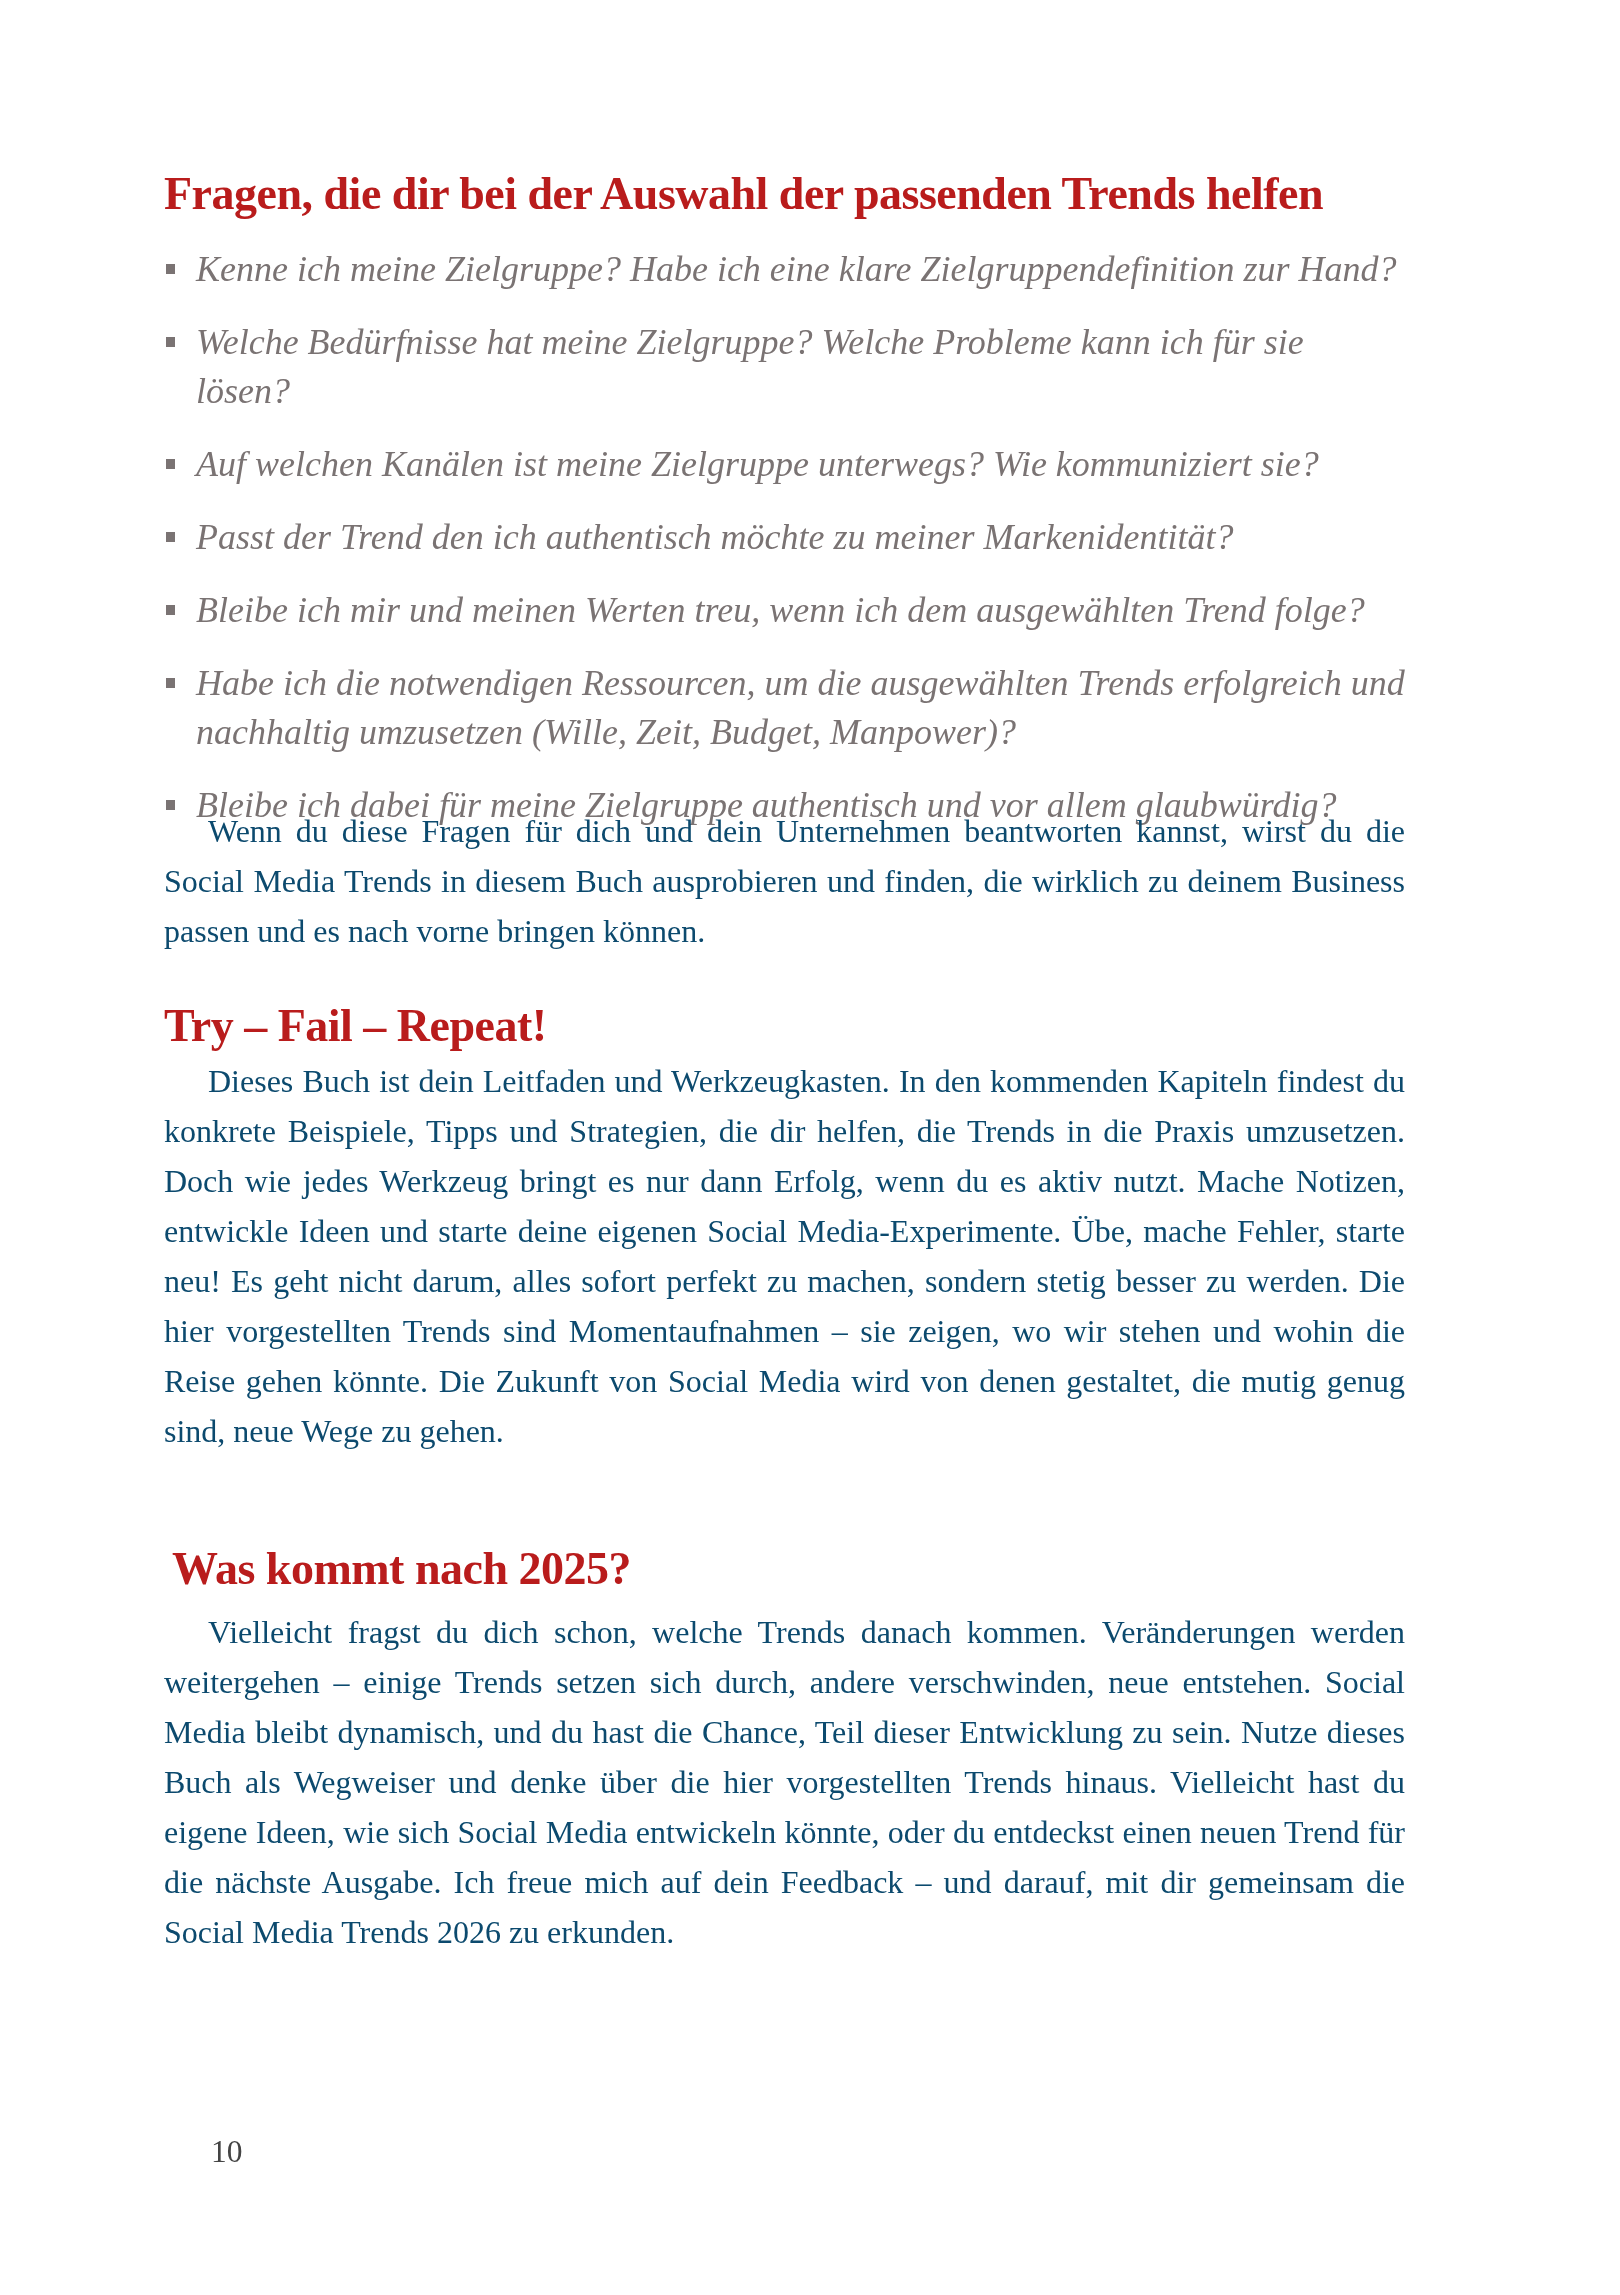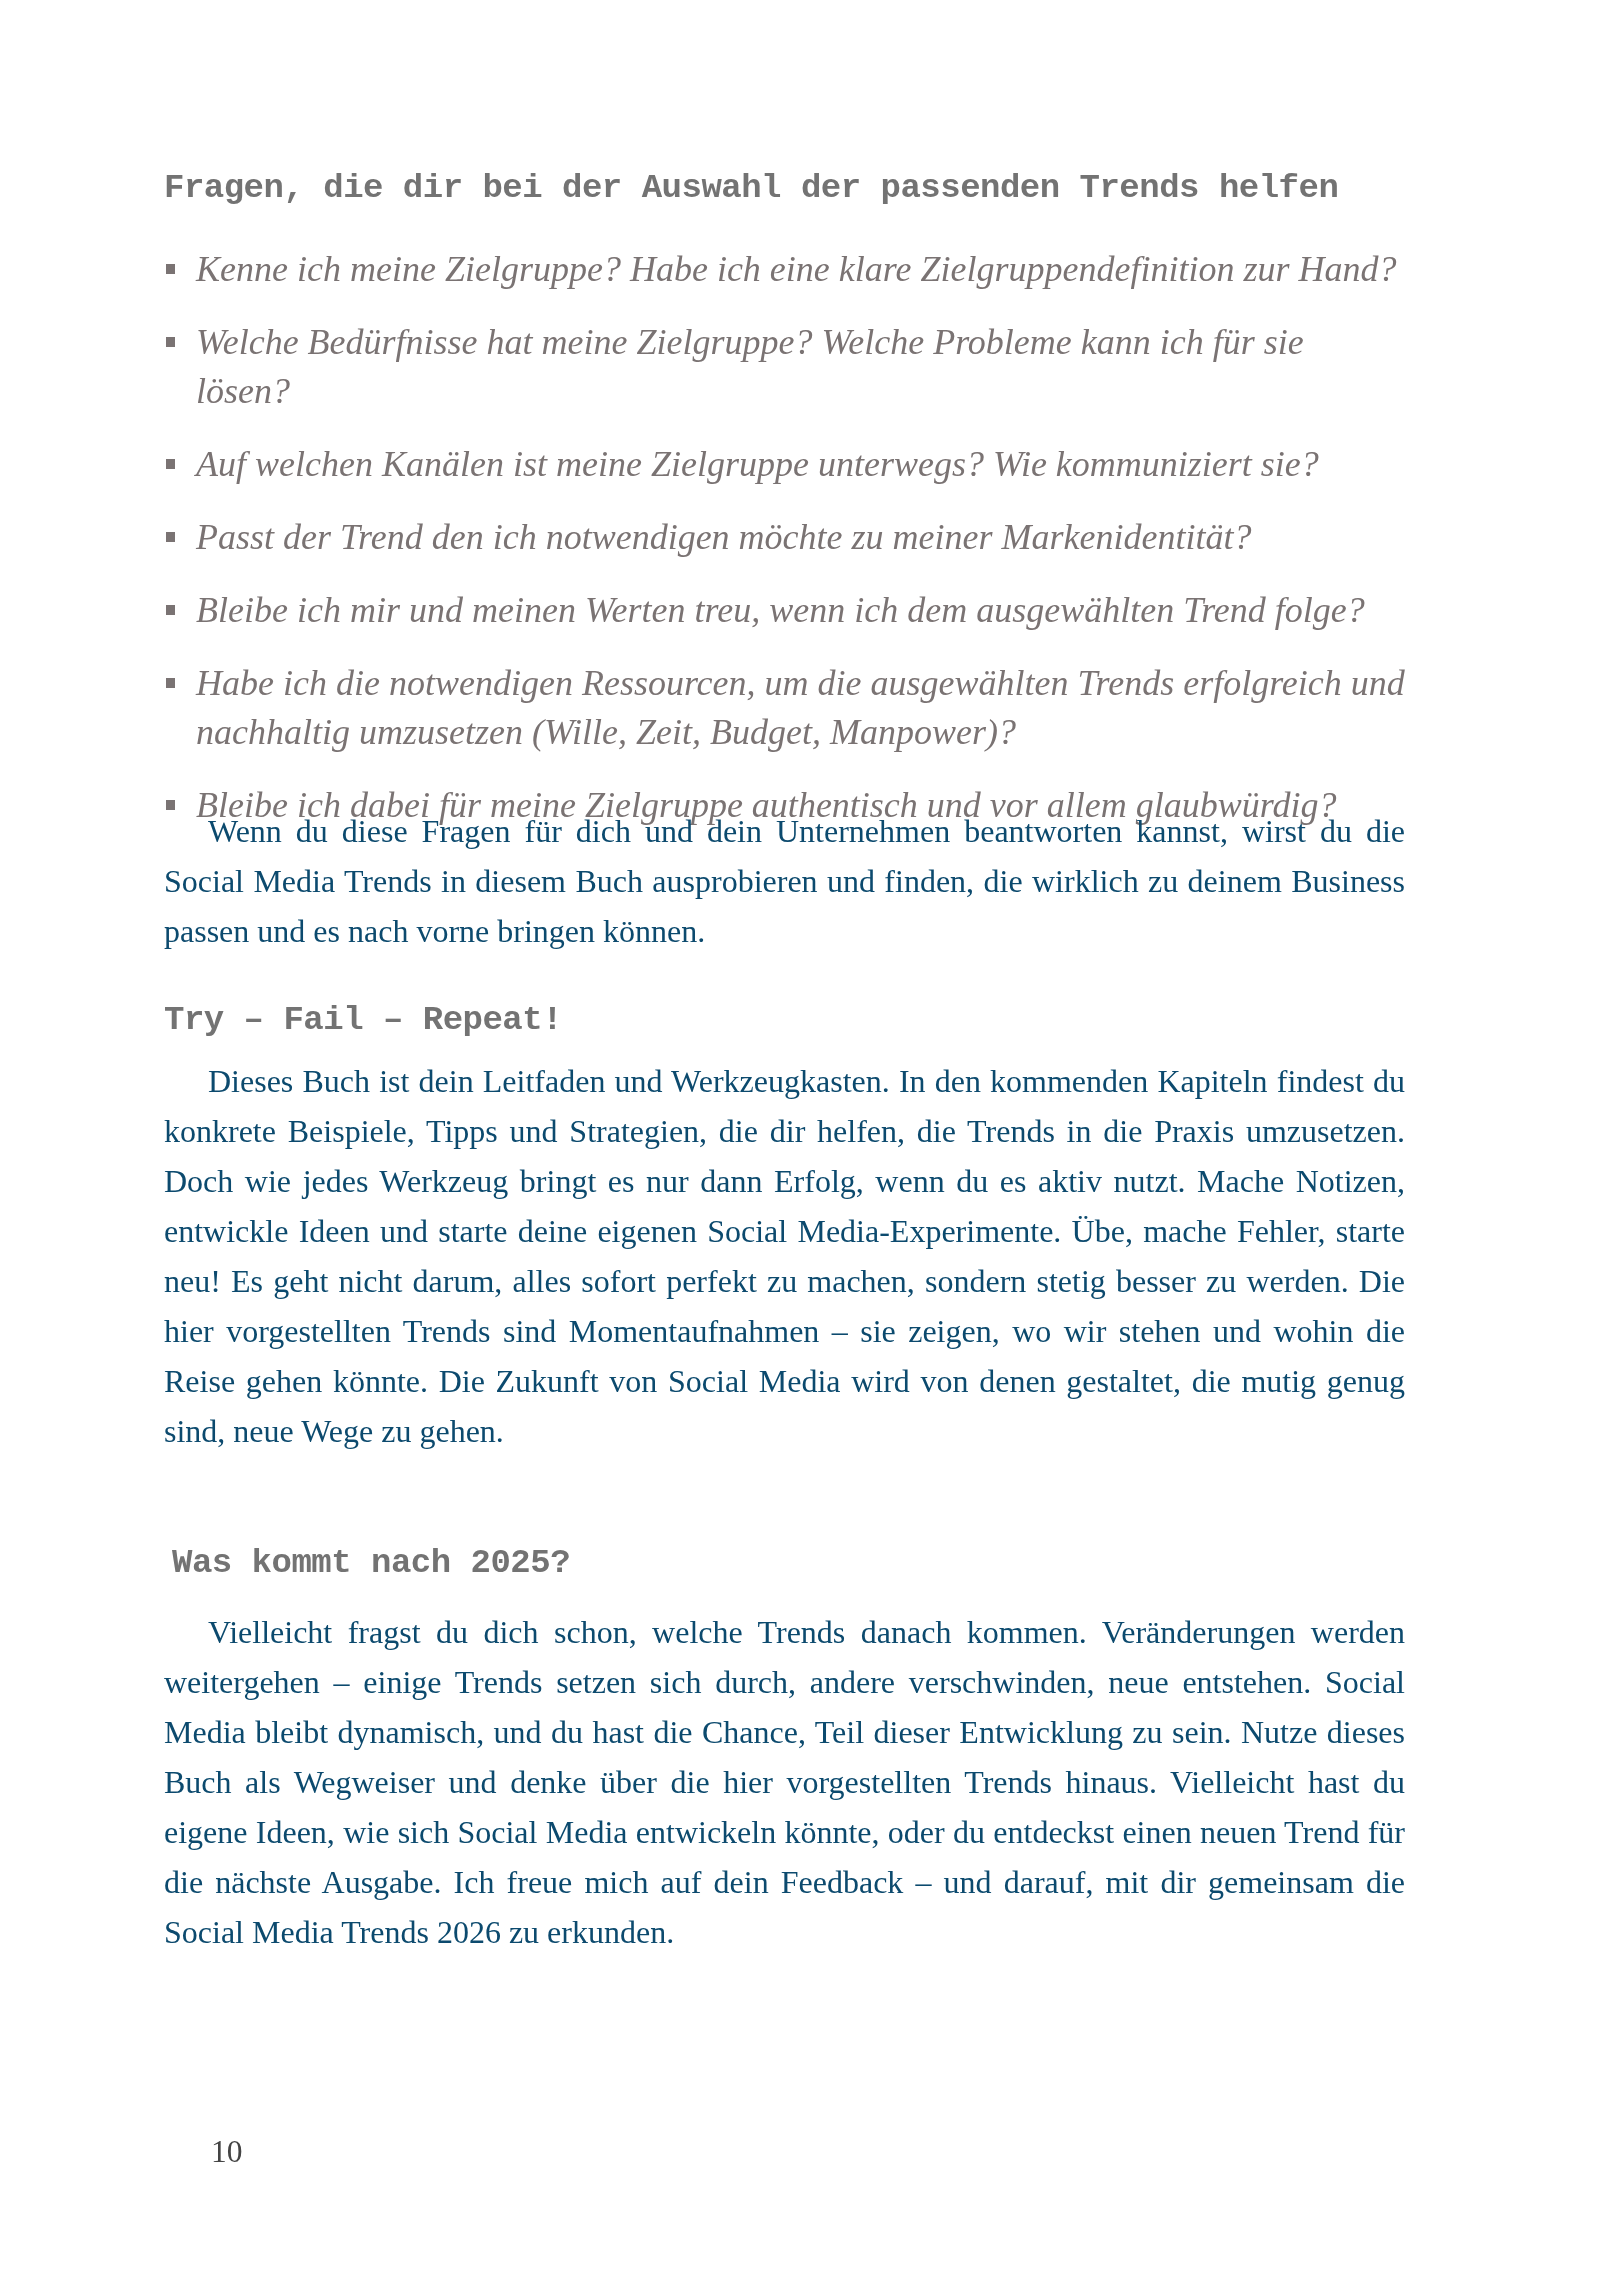--- a/index.html
+++ b/index.html
@@ -1,20 +1,20 @@
 <!DOCTYPE html>
 <html style="font-size:7.4px"><head>
   <meta charset="utf-8">
   <style>
     html, body { margin: 0; padding: 0; background: #ffffff; }
     body { width: 1620px; height: 2295px; position: relative; overflow: hidden; }
     .page { position: absolute; left: 164px; top: 0; width: 1241px; color: #7a7373; }
     .h2 {
-      font-family: Liberation Mono, monospace;
-      font-weight: bold; font-size: 34px; color: #737373; margin: 0;
+      font-family: Liberation Serif, serif;
+      font-weight: bold; font-size: 46px; color: #b91c1c; margin: 0;
       letter-spacing: -0.5px; line-height: 1;
     }
     .h-main { position: absolute; top: 171px; left: 0; }
     .bullets { position: absolute; top: 245px; left: 0; width: 1241px; margin: 0; padding: 0; list-style: none; }
     .bullets li {
       position: relative; padding-left: 32px;
       font-family: "Liberation Serif", "DejaVu Serif", serif; font-style: italic;
       font-size: 36px; line-height: 49px; margin: 0 0 24px 0; color: #7a7373;
     }
     .bullets li .sq {
@@ -39,21 +39,21 @@
 </head>
 <body>
 
 <div class="page">
   <h2 class="h2 h-main">Fragen, die dir bei der Auswahl der passenden Trends helfen</h2>
 
   <ul class="bullets">
     <li><span class="sq"></span><span>Kenne ich meine Zielgruppe? Habe ich eine klare Zielgruppendefinition zur Hand?</span></li>
     <li><span class="sq"></span><span>Welche Bedürfnisse hat meine Zielgruppe? Welche Probleme kann ich für sie lösen?</span></li>
     <li><span class="sq"></span><span>Auf welchen Kanälen ist meine Zielgruppe unterwegs? Wie kommuniziert sie?</span></li>
-    <li><span class="sq"></span><span>Passt der Trend den ich notwendigen möchte zu meiner Markenidentität?</span></li>
+    <li><span class="sq"></span><span>Passt der Trend den ich authentisch möchte zu meiner Markenidentität?</span></li>
     <li><span class="sq"></span><span>Bleibe ich mir und meinen Werten treu, wenn ich dem ausgewählten Trend folge?</span></li>
     <li><span class="sq"></span><span>Habe ich die notwendigen Ressourcen, um die ausgewählten Trends erfolgreich und nachhaltig umzusetzen (Wille, Zeit, Budget, Manpower)?</span></li>
     <li><span class="sq"></span><span>Bleibe ich dabei für meine Zielgruppe authentisch und vor allem glaubwürdig?</span></li>
   </ul>
 
   <p class="para p1">Wenn du diese Fragen für dich und dein Unternehmen beantworten kannst, wirst du die Social Media Trends in diesem Buch ausprobieren und finden, die wirklich zu deinem Business passen und es nach vorne bringen können.</p>
 
   <h2 class="h2 h-try">Try – Fail – Repeat!</h2>
   <p class="para p2">Dieses Buch ist dein Leitfaden und Werkzeugkasten. In den kommenden Kapiteln findest du konkrete Beispiele, Tipps und Strategien, die dir helfen, die Trends in die Praxis umzusetzen. Doch wie jedes Werkzeug bringt es nur dann Erfolg, wenn du es aktiv nutzt. Mache Notizen, entwickle Ideen und starte deine eigenen Social Media-Experimente. Übe, mache Fehler, starte neu! Es geht nicht darum, alles sofort perfekt zu machen, sondern stetig besser zu werden. Die hier vorgestellten Trends sind Momentaufnahmen – sie zeigen, wo wir stehen und wohin die Reise gehen könnte. Die Zukunft von Social Media wird von denen gestaltet, die mutig genug sind, neue Wege zu gehen.</p>
 

